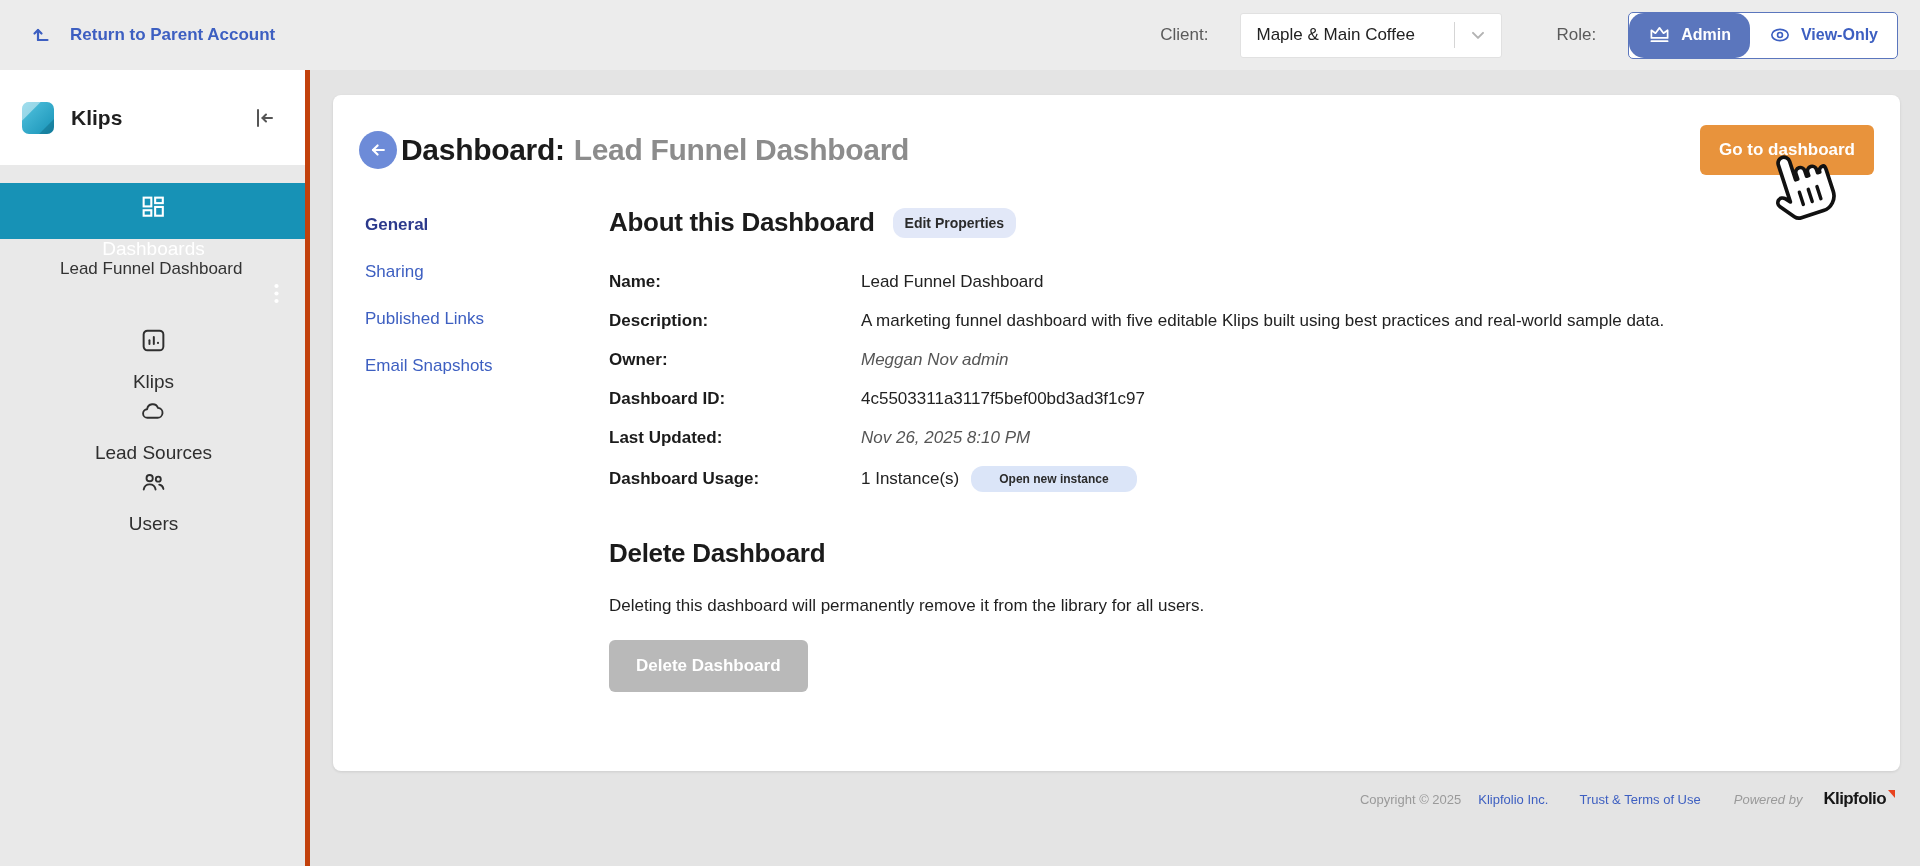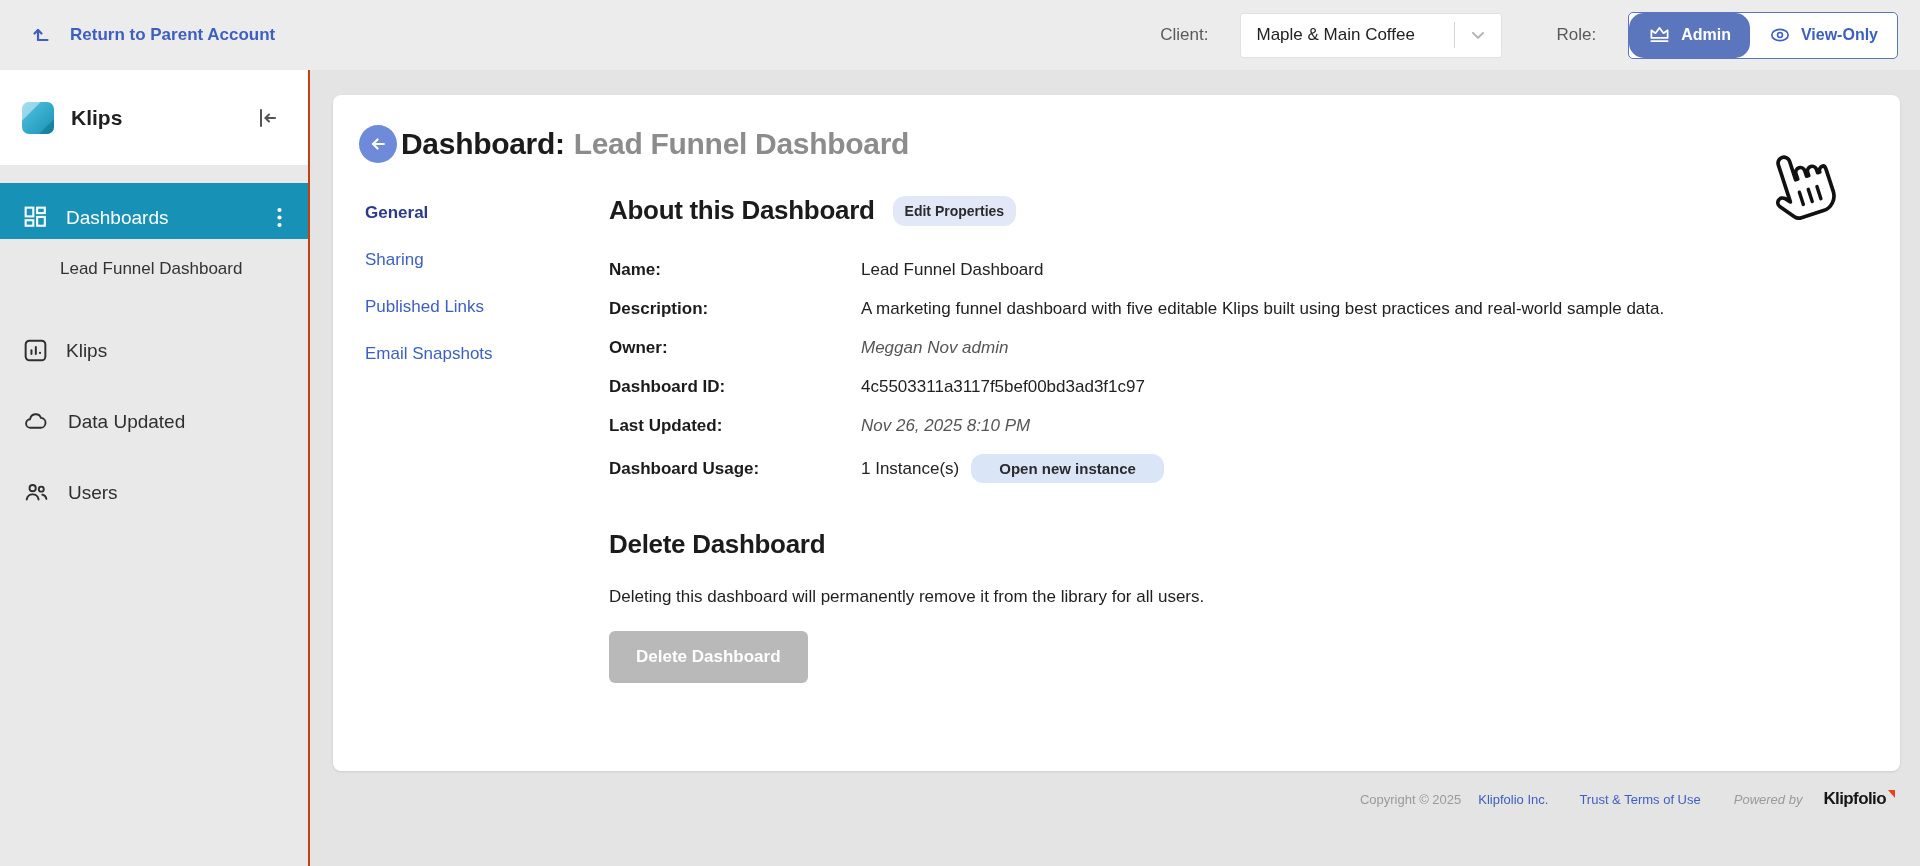--- a/index.html
+++ b/index.html
@@ -45,21 +45,21 @@
   }
   .role-btn.active { background:var(--role-blue,#5b76bd); color:#fff;border-radius:15px; }
   .role-btn.inactive { color:var(--link-blue,#3d5fc1); }
 
   
   .app { display:flex; height:796px; }
 
   
   .sidebar {
     width:310px; flex-shrink:0; background:#e9e9e9;
-    border-right:2px solid #c2410c; display:flex; flex-direction:column;
+    border-right:5px solid #c2410c; display:flex; flex-direction:column;
   }
   .brand {
     height:95px; background:#fff; display:flex; align-items:center;
     padding:0 24px 0 22px; gap:17px;
   }
   .brand-logo {
     width:32px; height:32px; border-radius:7px; position:relative; overflow:hidden;
     background:linear-gradient(135deg,#54c4e0 0%, var(--accent-teal,#1792b6) 100%);
     flex-shrink:0;
   }
@@ -70,21 +70,21 @@
   .brand-logo::after {
     content:''; position:absolute; right:-4px; bottom:-4px; width:70%; height:70%;
     background:rgba(0,60,80,.25); clip-path:polygon(100% 0,100% 100%,0 100%);
   }
   .brand-name { font-size:21px; font-weight:700; color:#1f1f1f; flex:1; }
   .collapse-btn { background:none; border:none; padding:4px; cursor:pointer; }
 
   .side-nav { padding-top:18px; display:flex; flex-direction:column; }
   .nav-item {
     height:56px; display:flex; align-items:center; gap:19px;
-    padding:13px 22px 0 24px; font-size:19px; color:#2f2f2f; cursor:pointer;
+    padding:13px 22px 0 24px; font-size:19px; color:#2f2f2f; cursor:pointer;flex-direction:column;
   }
   .nav-item.active { background:var(--accent-teal,#1792b6); color:#fff; }
   .kebab { margin-left:auto; background:none; border:none; cursor:pointer; padding:4px; }
   .nav-sub {
     padding:20px 20px 22px 60px; font-size:17px; color:#333; cursor:pointer;
   }
   .nav-item.plain { margin-top:15px; }
 
   
   .main { flex:1; padding:25px 20px 0 23px; display:flex; flex-direction:column; }
@@ -116,21 +116,21 @@
   .h2 { margin:0; font-size:26px; font-weight:700; color:#1b1b1b; letter-spacing:-.3px; }
   .chip {
     background:var(--chip-bg,#e2e8f8); color:#2b2b2b; border:none; cursor:pointer;
     font-family:inherit; font-size:14px; font-weight:600; border-radius:12px; padding:7px 12px;
   }
   .frow { display:flex; align-items:baseline; margin-bottom:17px; line-height:22px; }
   .flabel { width:252px; flex-shrink:0; font-size:17px; font-weight:700; color:#1b1b1b; }
   .fvalue { font-size:17px; color:#222; }
   .fvalue.italic { font-style:italic; color:#555; }
   .usage-wrap { display:flex; align-items:center; gap:12px; }
-  .chip.small { font-size:15px; padding:6px 28px; font-weight:600; background:#dbe5f8;text-align:right; }
+  .chip.small { font-size:12px; padding:6px 28px; font-weight:600; background:#dbe5f8;text-align:right; }
 
   .h2.delete { margin:46px 0 27px 0; }
   .delete-warn { margin:0 0 24px 0; font-size:17px; color:#1f1f1f; }
   .delete-btn {
     background:var(--disabled-gray,#b9b9b9); color:#fff; border:none; border-radius:6px;
     font-family:inherit; font-size:17px; font-weight:700; padding:16px 27px; cursor:pointer;
   }
 
   
   .footer {
@@ -249,21 +249,21 @@
           </svg>
         </span>
         <span>Klips</span>
       </div>
       <div class="nav-item plain">
         <span>
           <svg width="25" height="23" viewBox="0 0 24 21" fill="none" stroke="#2f2f2f" stroke-width="1.8" stroke-linejoin="round">
             <path d="M6.3 16.5a4.1 4.1 0 0 1-.4-8.2 5.4 5.4 0 0 1 10.4-1.3 4.5 4.5 0 0 1-.8 9.5H6.3z"></path>
           </svg>
         </span>
-        <span>Data Updated</span>
+        <span>Lead Sources</span>
       </div>
       <div class="nav-item plain">
         <span>
           <svg width="25" height="23" viewBox="0 0 24 21" fill="none" stroke="#2f2f2f" stroke-width="1.8" stroke-linecap="round">
             <circle cx="8.3" cy="6.3" r="3"></circle>
             <path d="M2.6 17.2c.6-3.2 2.8-4.9 5.7-4.9s5.1 1.7 5.7 4.9"></path>
             <circle cx="16.6" cy="7.3" r="2.4"></circle>
             <path d="M17.5 12.6c2.3.4 3.6 1.8 4 4.1"></path>
           </svg>
         </span>
@@ -277,20 +277,21 @@
       <div class="card-header">
         <button class="back-btn">
           <span>
             <svg width="20" height="20" viewBox="0 0 24 24" fill="none" stroke="#fff" stroke-width="2.6" stroke-linecap="round" stroke-linejoin="round">
               <path d="M19 12H6"></path>
                 <path d="M11.5 6.5 6 12l5.5 5.5"></path>
             </svg>
           </span>
         </button>
         <h1 class="page-title"><span>Dashboard:</span><span class="muted">Lead Funnel Dashboard</span></h1>
+        <button class="go-btn">Go to dashboard</button>
       </div>
       <div class="card-body">
         <nav class="settings-nav">
           <a class="snav-link current">General</a>
           <a class="snav-link">Sharing</a>
           <a class="snav-link">Published Links</a>
           <a class="snav-link">Email Snapshots</a>
         </nav>
         <div class="content">
           <div class="section-head">

